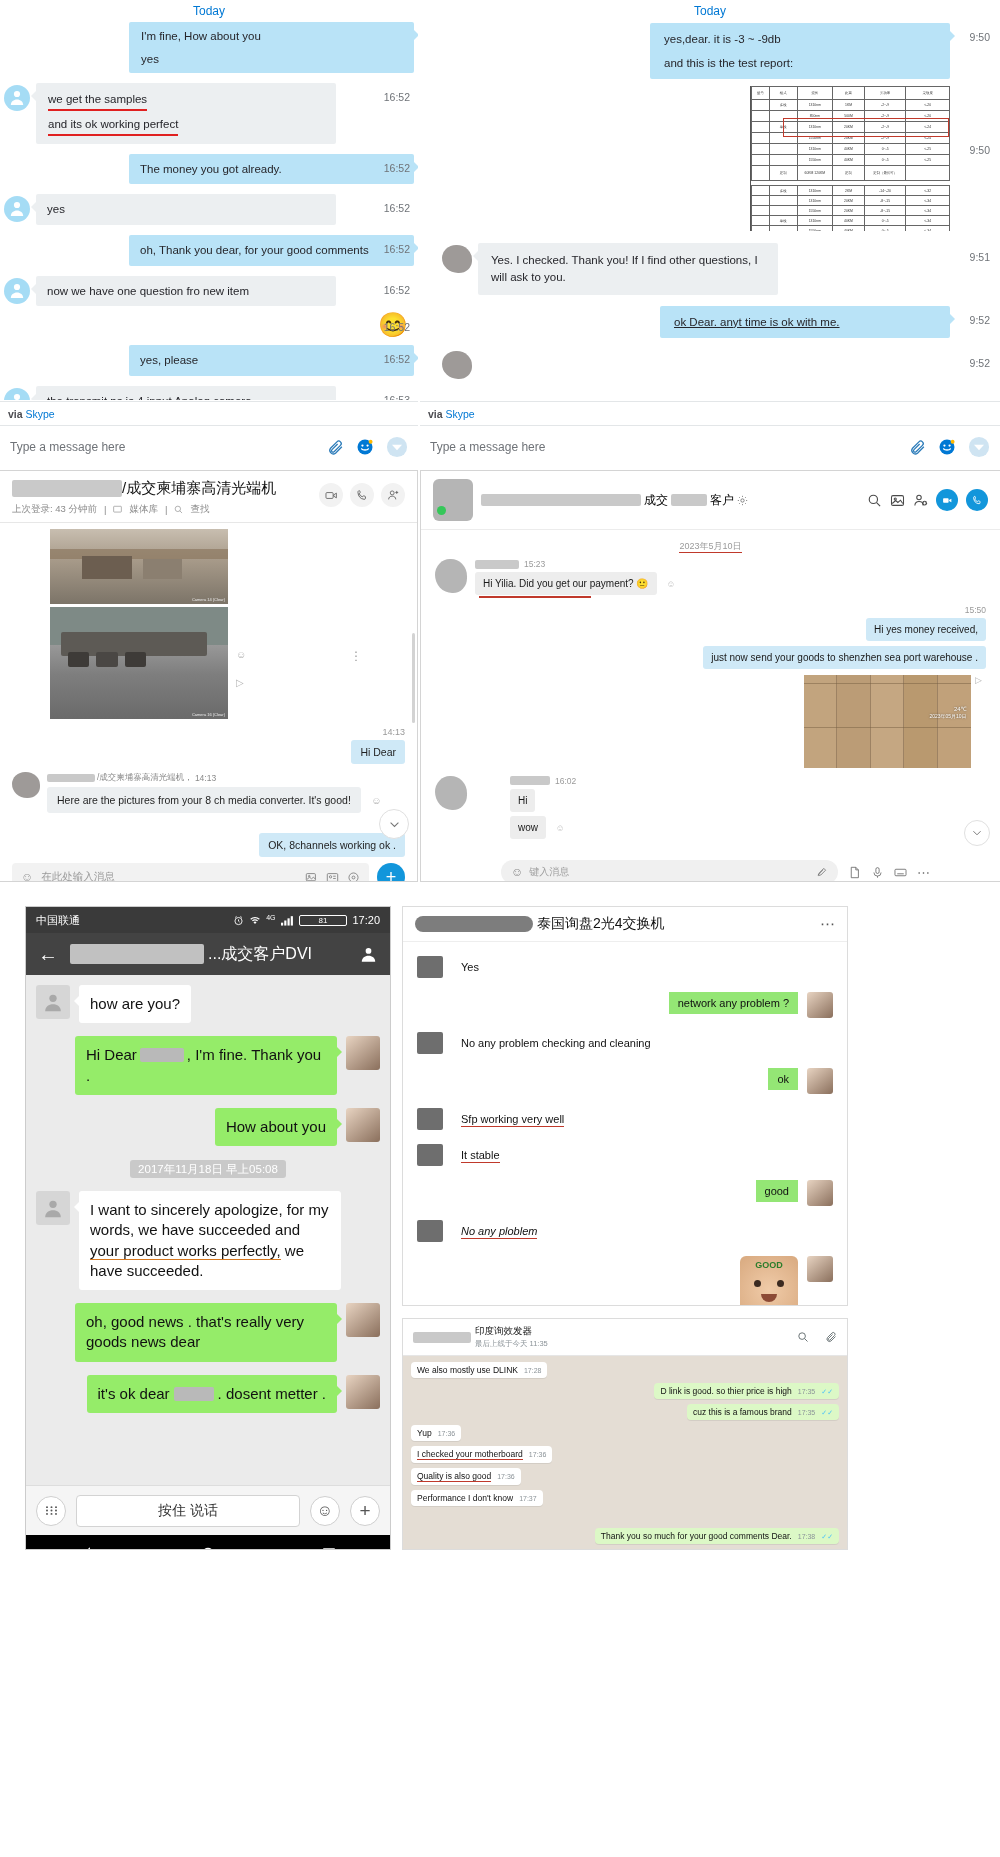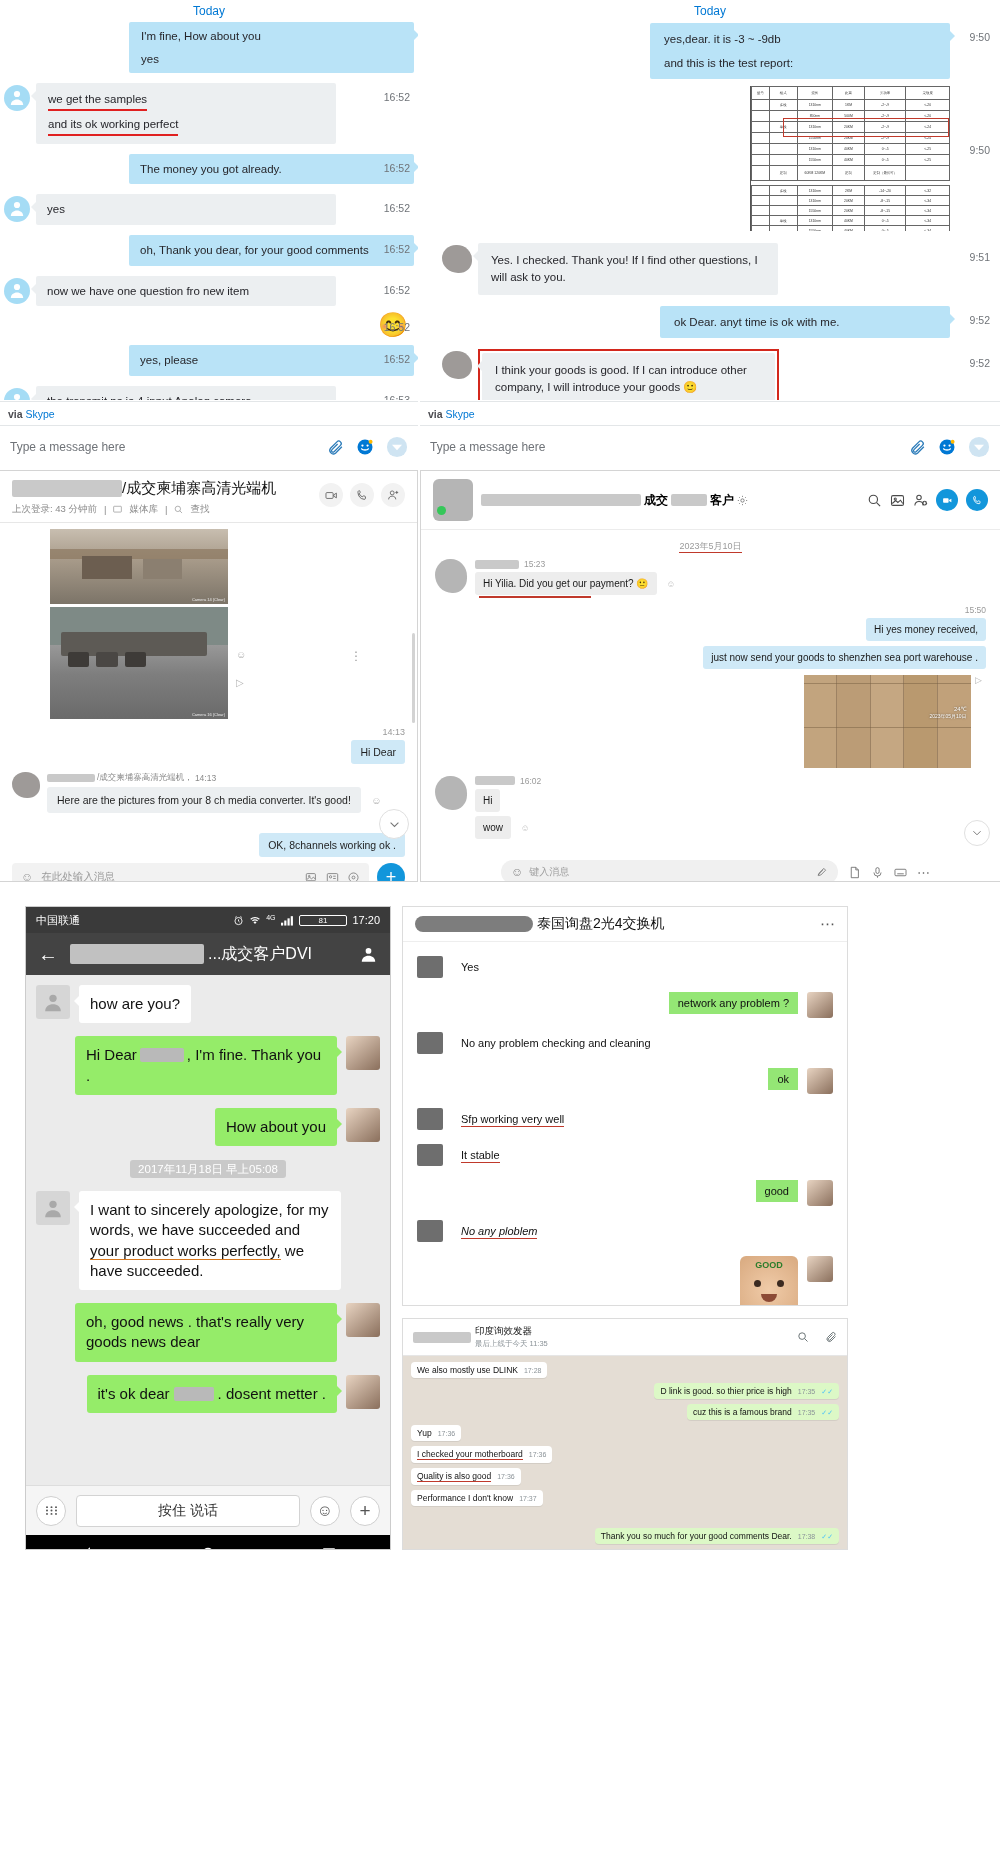--- a/index.html
+++ b/index.html
@@ -53,21 +53,21 @@
   .redact { background:#c9c9c9; display:inline-block; height:14px; border-radius:2px; }
   .wx-sub { font-size:9.5px; color:#8a8a8a; margin-top:5px; display:flex; gap:7px; align-items:center;}
   .circ-btn { width:24px; height:24px; border-radius:50%; background:#f2f2f2;
               display:flex; align-items:center; justify-content:center; margin-left:7px;}
   .wx-bub { background:#eceff1; padding:6px 9px; font-size:10.5px; border-radius:3px; color:#1f1f1f; display:inline-block;}
   .wx-bub.out { background:#cfe9f7; }
   .wx-inputbar { display:flex; align-items:center; background:#f2f2f2; border-radius:4px; padding:7px 9px; gap:8px;}
   .wx-inputbar .ph { flex:1; font-size:10.5px; color:#9b9b9b;}
 
   
-  .w2-head { display:flex; align-items:center; padding:8px 12px; border-bottom:1px solid #ececec; gap:8px;font-weight:bold;}
+  .w2-head { display:flex; align-items:center; padding:8px 12px; border-bottom:1px solid #ececec; gap:8px;}
   .blue-circ { width:22px;height:22px;border-radius:50%;background:#1296db;display:flex;align-items:center;justify-content:center;}
   .w2-date { text-align:center; font-size:9px; color:#9a9a9a; margin:6px 0;}
   .w2-bub { background:#ededed; padding:6px 8px; font-size:10px; border-radius:3px; display:inline-block; color:#1a1a1a;}
   .w2-bub.out { background:#cfe9f7; }
   .w2-input { display:flex; align-items:center; background:#f0f0f0; border-radius:16px; padding:5px 10px; gap:6px; }
   .w2-input .ph { flex:1; font-size:10px; color:#a0a0a0; }
 
   
   .mob { background:#ebebeb; border:1px solid #ccc; }
   .mob-status { background:#3a3a3a; color:#fff; height:26px; display:flex; align-items:center;
@@ -378,33 +378,28 @@
 
     <div class="sk-row" style="margin-top:12px;padding-left:16px;">
       <div class="sk-av grey" style="width:30px;height:28px;flex:0 0 30px;"></div>
       <div class="sk-bub in" style="width:300px;padding:9px 13px;">
         <span>Yes. I checked. Thank you! If I find other questions, I will ask to you.</span>
       </div>
       <div class="sk-time">9:51</div>
     </div>
 
     <div class="sk-row out" style="margin-top:11px;">
-      <div class="sk-bub out" style="width:290px;margin-right:44px;padding:8px 14px;">
+      <div class="sk-bub out" style="width:290px;margin-right:44px;padding:8px 14px;text-decoration:underline;">
         <span>ok Dear. anyt time is ok with me.</span>
       </div>
       <div class="sk-time">9:52</div>
     </div>
 
     <div class="sk-row" style="margin-top:11px;padding-left:16px;">
       <div class="sk-av grey" style="width:30px;height:28px;flex:0 0 30px;"></div>
-      <div class="red-box" style="flex:0 0 auto;">
-        <div class="sk-bub in" style="width:293px;padding:9px 13px;">
-          <span>I think your goods is good. If I can introduce other company, I will introduce your goods 🙂</span>
-        </div>
-      </div>
       <div class="sk-time">9:52</div>
     </div>
 
   </div>
 
   <div class="sk-footer" style="position:absolute;left:0;bottom:0;width:100%;background:#fff;">
     <div class="sk-via">
       <b>via</b>
       <span>Skype</span>
     </div>
@@ -651,21 +646,21 @@
         <div style="position:absolute;left:0;right:0;top:8px;height:1px;background:rgba(120,95,65,.5);"></div>
         <div style="position:absolute;left:0;right:0;top:52px;height:1px;background:rgba(120,95,65,.5);"></div>
         <div style="position:absolute;right:4px;top:30px;text-align:right;color:#fff;font-size:6px;text-shadow:0 0 2px rgba(0,0,0,.6);">
           <div>24℃</div>
           <div style="font-size:5px;">2023年05月10日</div>
         </div>
       </div>
       <span style="color:#b5b5b5;font-size:9px;vertical-align:top;margin-right:4px;">▷</span>
     </div>
 
-    <div style="display:flex;align-items:flex-start;margin-top:8px;">
+    <div style="display:flex;align-items:flex-start;margin-top:8px;gap:35px;">
       <div style="width:32px;height:34px;background:#b5b5b5;border-radius:48% 52% 45% 55%;flex:0 0 32px;margin-right:8px;"></div>
       <div>
         <div style="display:flex;align-items:center;gap:5px;margin-bottom:3px;">
           <span class="redact" style="width:40px;height:9px;"></span>
           <span style="font-size:8.5px;color:#9a9a9a;">16:02</span>
         </div>
         <span class="w2-bub"><span>Hi</span></span>
         <div style="margin-top:4px;"><span class="w2-bub"><span>wow</span></span>
           <span style="color:#c3c3c3;font-size:9px;margin-left:5px;">☺</span></div>
         

